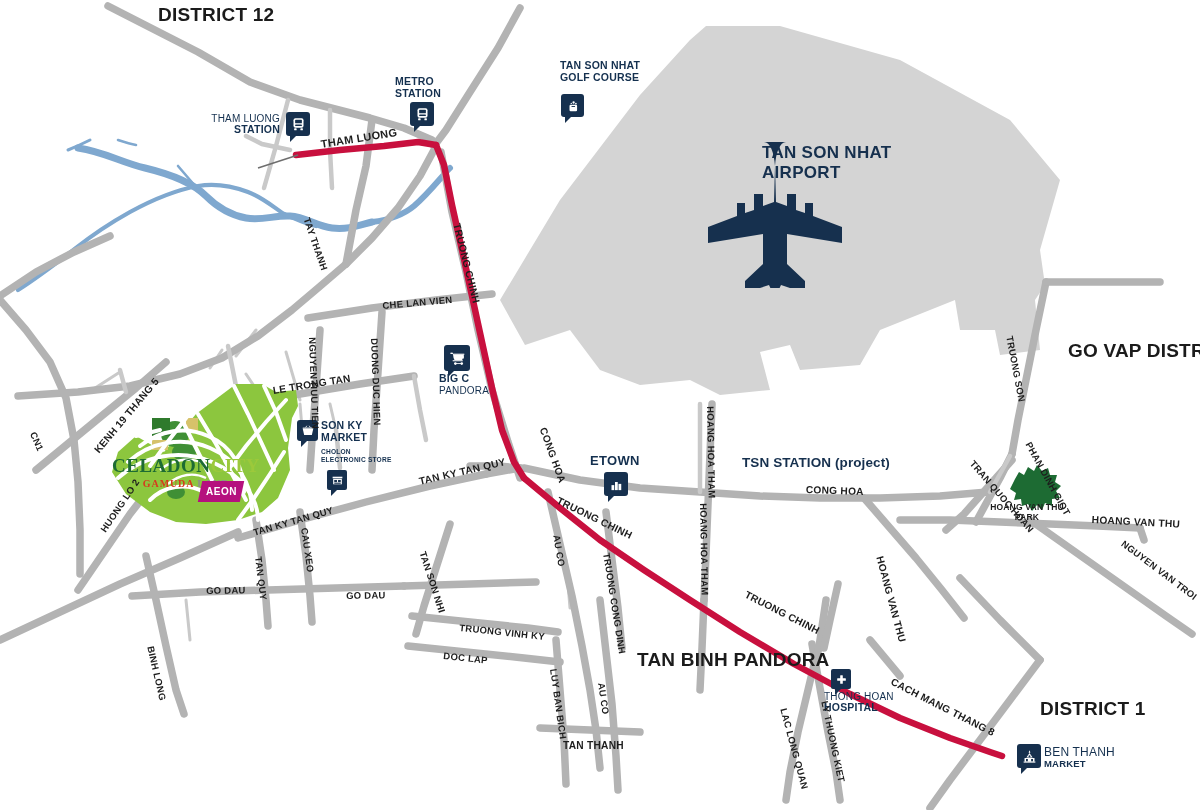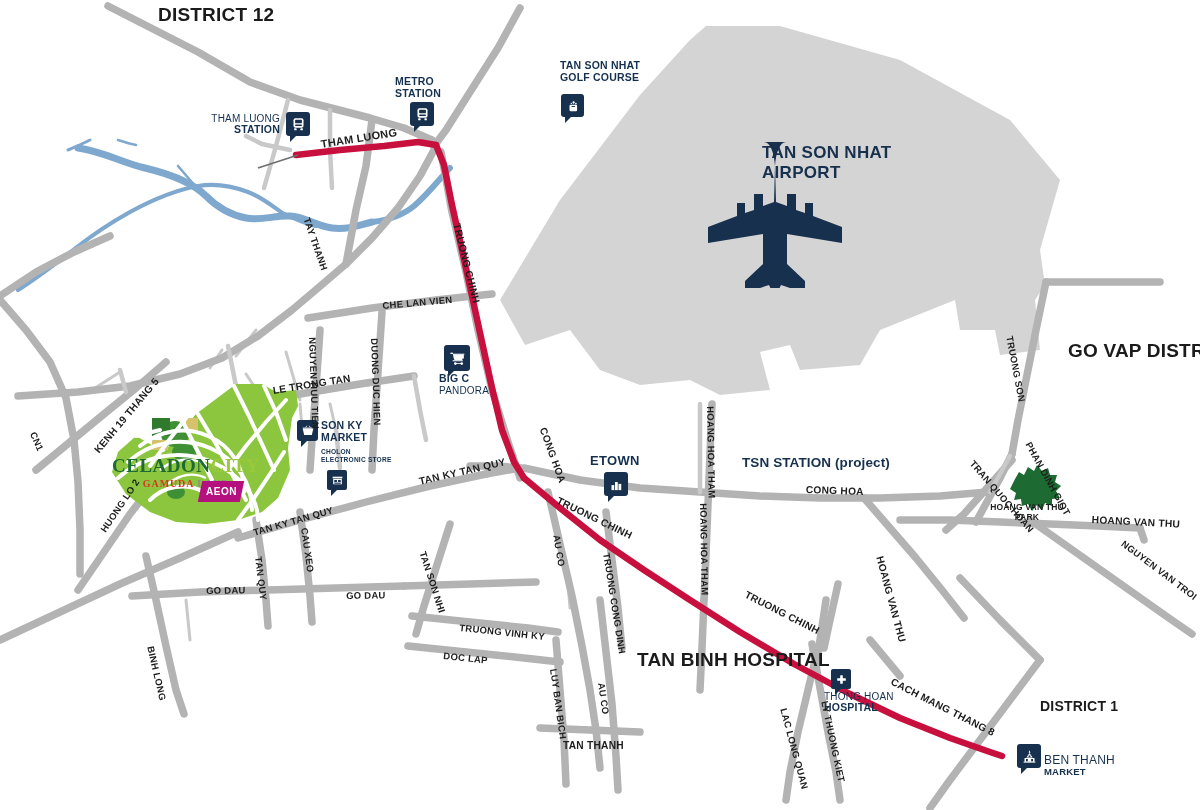--- a/index.html
+++ b/index.html
@@ -15,21 +15,21 @@
   
   .lbl{position:absolute;white-space:nowrap;transform-origin:0 0;pointer-events:none;}
 
   .district{
     font-weight:bold;color:#1b1b1b;letter-spacing:.2px;
   }
   .district.d12{font-size:19px;}
   .district.govap{font-size:19px;}
   .district.tanphu{font-size:19px;}
   .district.tanbinh{font-size:19px;}
-  .district.d1{font-size:14px;}
+  .district.d1{font-size:19px;}
 
   .street{
     font-size:9.5px;font-weight:bold;color:#1d1d1d;letter-spacing:.25px;
   }
   .street.big{font-size:11px;}
   .street.med{font-size:10.2px;}
 
   
   .pin{
     position:absolute;
@@ -264,21 +264,21 @@
       <path d="M436,145 L444,165 L452,205 L462,250 L472,296 L482,342 L492,388 L502,430 L514,462 L524,478"></path>
       <path d="M524,478 L560,508 L600,540 L644,570 L690,600 L740,632 L794,664 L850,694 L900,718 L950,738 L990,752 L1002,756"></path>
     </g>
 
     <line x1="258" y1="168" x2="298" y2="155" stroke="#6e6e6e" stroke-width="1.6"></line>
 
   </svg>
 
   <div class="lbl district d12" style="left:158px;top:4px;">DISTRICT 12</div>
   <div class="lbl district govap" style="left:1068px;top:340px;">GO VAP DISTRICT</div>
-  <div class="lbl district tanbinh" style="left:637px;top:649px;">TAN BINH HOSPITAL</div>
+  <div class="lbl district tanbinh" style="left:637px;top:649px;">TAN BINH PANDORA</div>
   <div class="lbl district d1" style="left:1040px;top:698px;">DISTRICT 1</div>
 
   <svg style="position:absolute;left:686px;top:140px;width:160px;height:148px;" viewBox="0 0 160 148">
     <path fill="#16304e" d="M78,2 c6,0 10,10 11,24 l1,36 l11,4 l0,-12 l9,0 l0,16 l9,3 l0,-10 l8,0 l0,13
       l29,11 l0,16 l-55,-9 l0,30 l18,17 l0,12 l-24,-8 l-6,13 l-6,-13 l-24,8 l0,-12 l18,-17 l0,-30
       l-55,9 l0,-16 l29,-11 l0,-13 l8,0 l0,10 l9,-3 l0,-16 l9,0 l0,12 l11,-4 l1,-36 c1,-14 5,-24 11,-24 z"></path>
   </svg>
   <div class="airport-label" style="left:762px;top:143px;">
     <div>TAN SON NHAT</div>
     <div>AIRPORT</div>
@@ -414,21 +414,21 @@
       <svg width="15" height="15" viewBox="0 0 24 24" fill="#ffffff">
         <path d="M12,2 l1.4,3.4 l-1.4,1 l-1.4,-1 z"></path>
         <path d="M12,6.4 l5,7.2 h-10 z"></path>
         <circle cx="12" cy="11.6" r="1.6" fill="#16304e"></circle>
         <rect x="4" y="14.2" width="16" height="6" rx="1"></rect>
         <rect x="6.4" y="16" width="3" height="4.2" fill="#16304e"></rect>
         <rect x="14.6" y="16" width="3" height="4.2" fill="#16304e"></rect>
         <rect x="2.6" y="20" width="18.8" height="1.8"></rect>
       </svg>
     </div>
-    <div class="txt" style="left:27px;top:2px;margin-top:8px;">
+    <div class="txt" style="left:27px;top:2px;">
       <div style="font-size:12px;font-weight:normal;color:#14304f;letter-spacing:.2px;">BEN THANH</div>
       <div style="font-size:9.5px;font-weight:bold;color:#14304f;letter-spacing:.2px;">MARKET</div>
     </div>
   </div>
 
   <div id="celadon-logo" style="left:112px;top:455px;font-family:Liberation Serif, serif;">
     <div class="line1">
       <span class="a">CELADON</span><span class="b">CITY</span>
     </div>
     <div class="line2">

